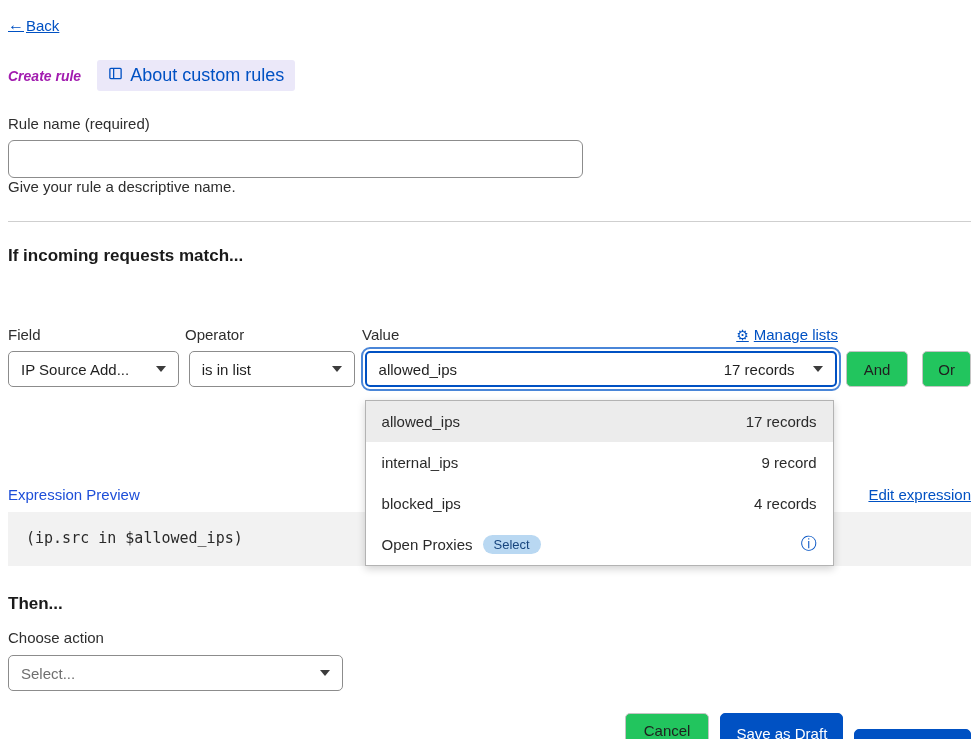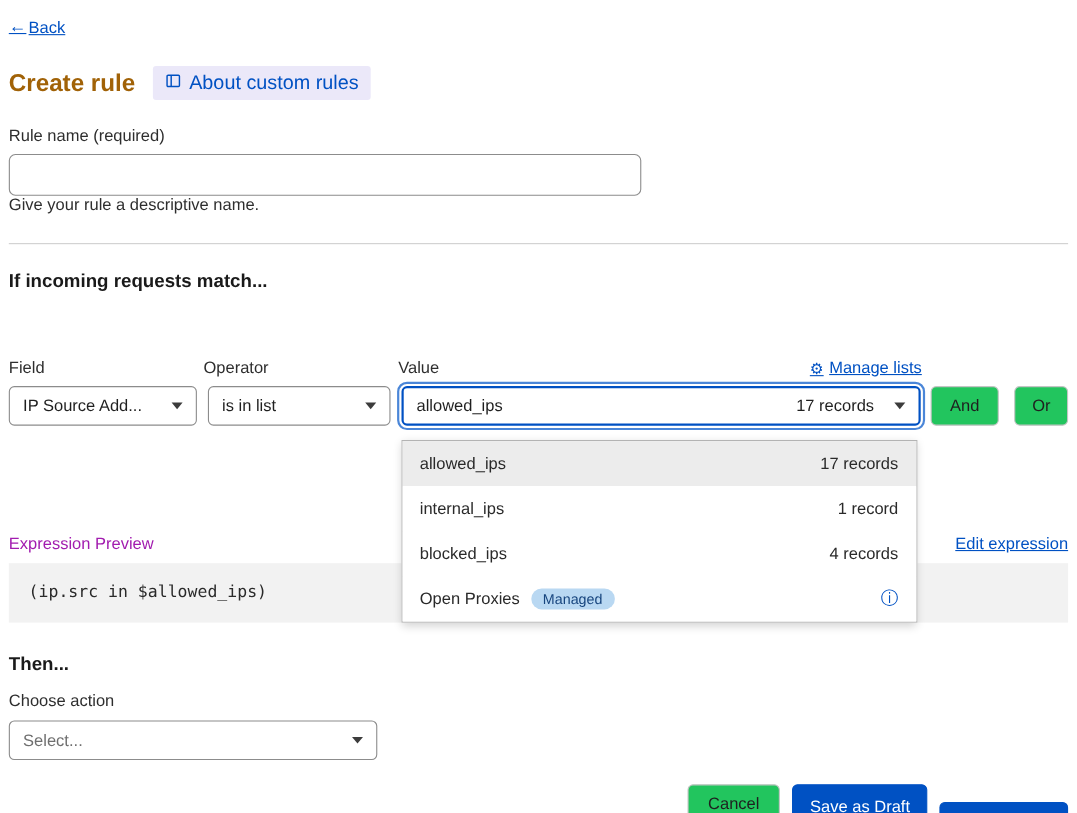--- a/index.html
+++ b/index.html
@@ -16,21 +16,21 @@
 
   
   .back-link {
     display: inline-flex; align-items: center; gap: 2px;
     font-size: 15px; color: #0051c3; text-decoration: underline; cursor: pointer;
   }
   .back-arrow { font-size: 16px; }
 
   
   .title-row { display: flex; align-items: center; gap: 16px; margin-top: 26px; }
-  .page-title { font-size: 22px; font-weight: 700; color: #a16207; }
+  .page-title { font-size: 14px; font-weight: 700; color: #a21caf; font-style: italic; }
   .about-badge {
     display: inline-flex; align-items: center; gap: 7px;
     background: #ebe8f9; color: #0051c3;
     font-size: 18px; padding: 5px 11px; border-radius: 3px;
     text-decoration: none; cursor: pointer;
   }
 
   
   .rule-name-group { margin-top: 24px; }
   .field-label { font-size: 15px; color: #2e2e2e; display: block; }
@@ -101,21 +101,21 @@
   .dropdown-item.selected { background: #ececec; }
   .dd-left { display: flex; align-items: center; gap: 10px; }
   .managed-badge {
     background: #b9d8f2; color: #17457e;
     font-size: 13px; padding: 2px 11px; border-radius: 10px;
   }
   .info-icon { color: #0051c3; font-size: 16px; cursor: pointer; }
 
   
   .expression-row { margin-top: 99px; display: flex; justify-content: space-between; align-items: center; }
-  .expr-label { font-size: 15px; color: #a21caf; }
+  .expr-label { font-size: 15px; color: #1d4ed8; }
   .edit-expression { font-size: 15px; color: #0051c3; text-decoration: underline; cursor: pointer; }
   .code-block {
     margin-top: 9px; background: #f2f2f2;
     padding: 17px 18px; height: 54px;
     font-family: "DejaVu Sans Mono", "Liberation Mono", monospace;
     font-size: 15px; color: #2a2a2a;
   }
 
   
   .then-heading { margin-top: 28px; }
@@ -196,30 +196,30 @@
         </span>
       </div>
 
       <div class="dropdown">
         <div class="dropdown-item selected">
           <span>allowed_ips</span>
           <span>17 records</span>
         </div>
         <div class="dropdown-item">
           <span>internal_ips</span>
-          <span>1 record</span>
+          <span>9 record</span>
         </div>
         <div class="dropdown-item">
           <span>blocked_ips</span>
           <span>4 records</span>
         </div>
         <div class="dropdown-item">
           <span class="dd-left">
             <span>Open Proxies</span>
-            <span class="managed-badge">Managed</span>
+            <span class="managed-badge">Select</span>
           </span>
           <span class="info-icon">ⓘ</span>
         </div>
       </div>
     </div>
 
     <button class="btn btn-gray and-btn">And</button>
     <button class="btn btn-gray or-btn">Or</button>
   </div>
 

